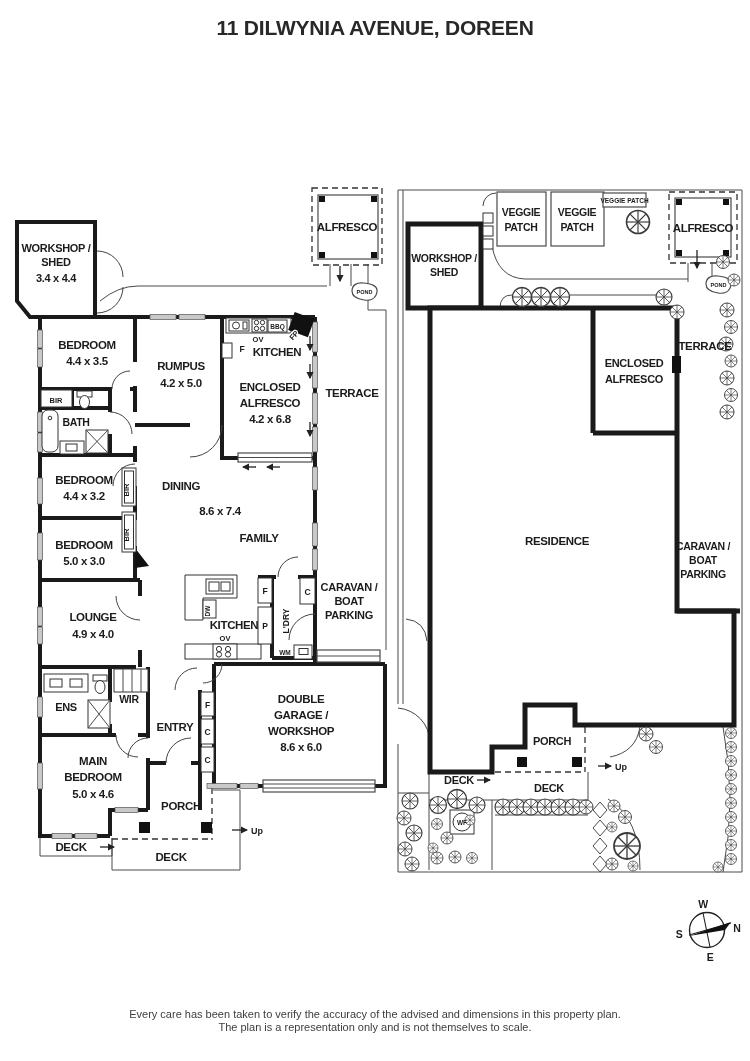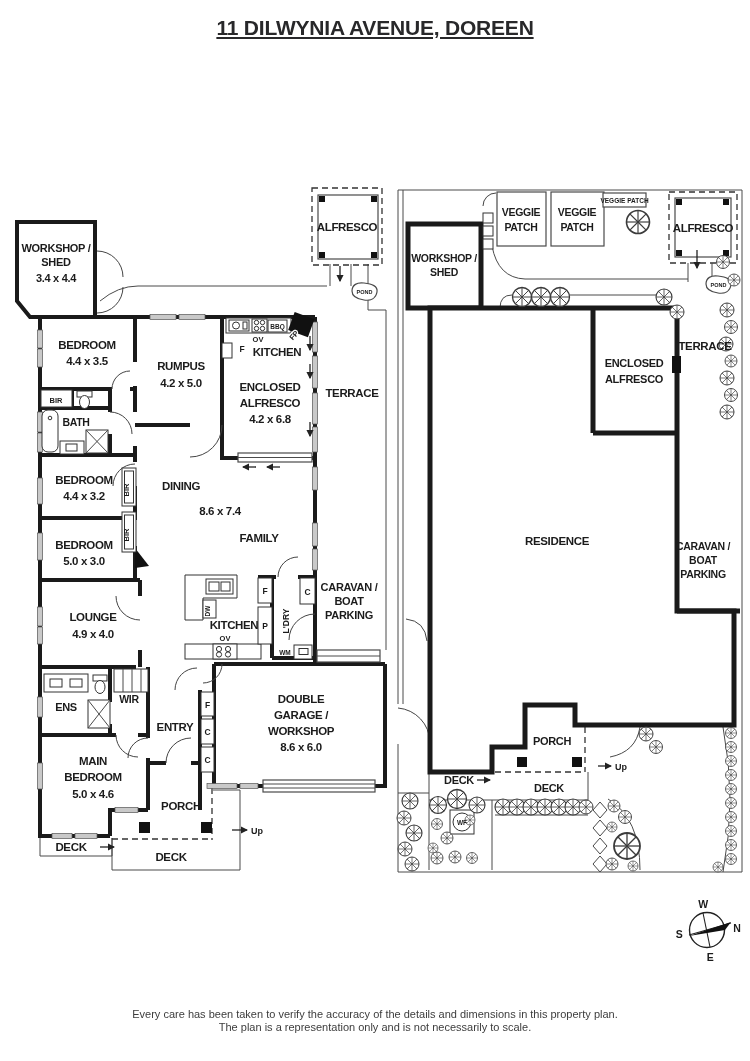--- a/index.html
+++ b/index.html
@@ -1,19 +1,19 @@
 <!DOCTYPE html>
 <html><head>
 <meta charset="utf-8">
 <style>
   html,body{margin:0;padding:0;background:#fff;}
   .page{position:relative;width:750px;height:1061px;background:#fff;overflow:hidden;
         font-family:"Liberation Sans",sans-serif;}
   .title{position:absolute;top:16px;left:0;width:750px;text-align:center;
-         font-size:21px;font-weight:bold;letter-spacing:-0.2px;color:#28282a;text-decoration:underline;}
+         font-size:21px;font-weight:bold;letter-spacing:-0.2px;color:#28282a;}
   .disclaimer{position:absolute;top:1008px;left:0;width:750px;text-align:center;
               font-size:11px;line-height:13px;color:#3d3d3d;}
   svg{position:absolute;top:0;left:0;}
   
   .t{font-family:"Liberation Sans",sans-serif;font-weight:bold;fill:#1b1b1b;text-anchor:middle;}
   .s12{font-size:11.5px;letter-spacing:-0.35px;}
   .s11{font-size:11px;letter-spacing:-0.3px;}
   .s10{font-size:10.5px;letter-spacing:-0.3px;}
   .s9{font-size:9px;}
   .s8{font-size:8.5px;}
@@ -399,17 +399,17 @@
       <line x1="689" y1="935" x2="731" y2="923" stroke="#222" stroke-width="1.1"></line>
       <polygon points="689,936 731,922 725,930" fill="#111"></polygon>
       <text class="t s10" x="703" y="908">W</text>
       <text class="t s10" x="737" y="932">N</text>
       <text class="t s10" x="710" y="961">E</text>
       <text class="t s10" x="679" y="938">S</text>
     </g>
   </svg>
 
   <div class="disclaimer">
-    <div>Every care has been taken to verify the accuracy of the details and dimensions in this property plan.</div>
-    <div>The plan is a representation only and is not necessarily to scale.</div>
+    <div>Every care has been taken to verify the accuracy of the advised and dimensions in this property plan.</div>
+    <div>The plan is a representation only and is not themselves to scale.</div>
   </div>
 
 </div>
 
 </body></html>

